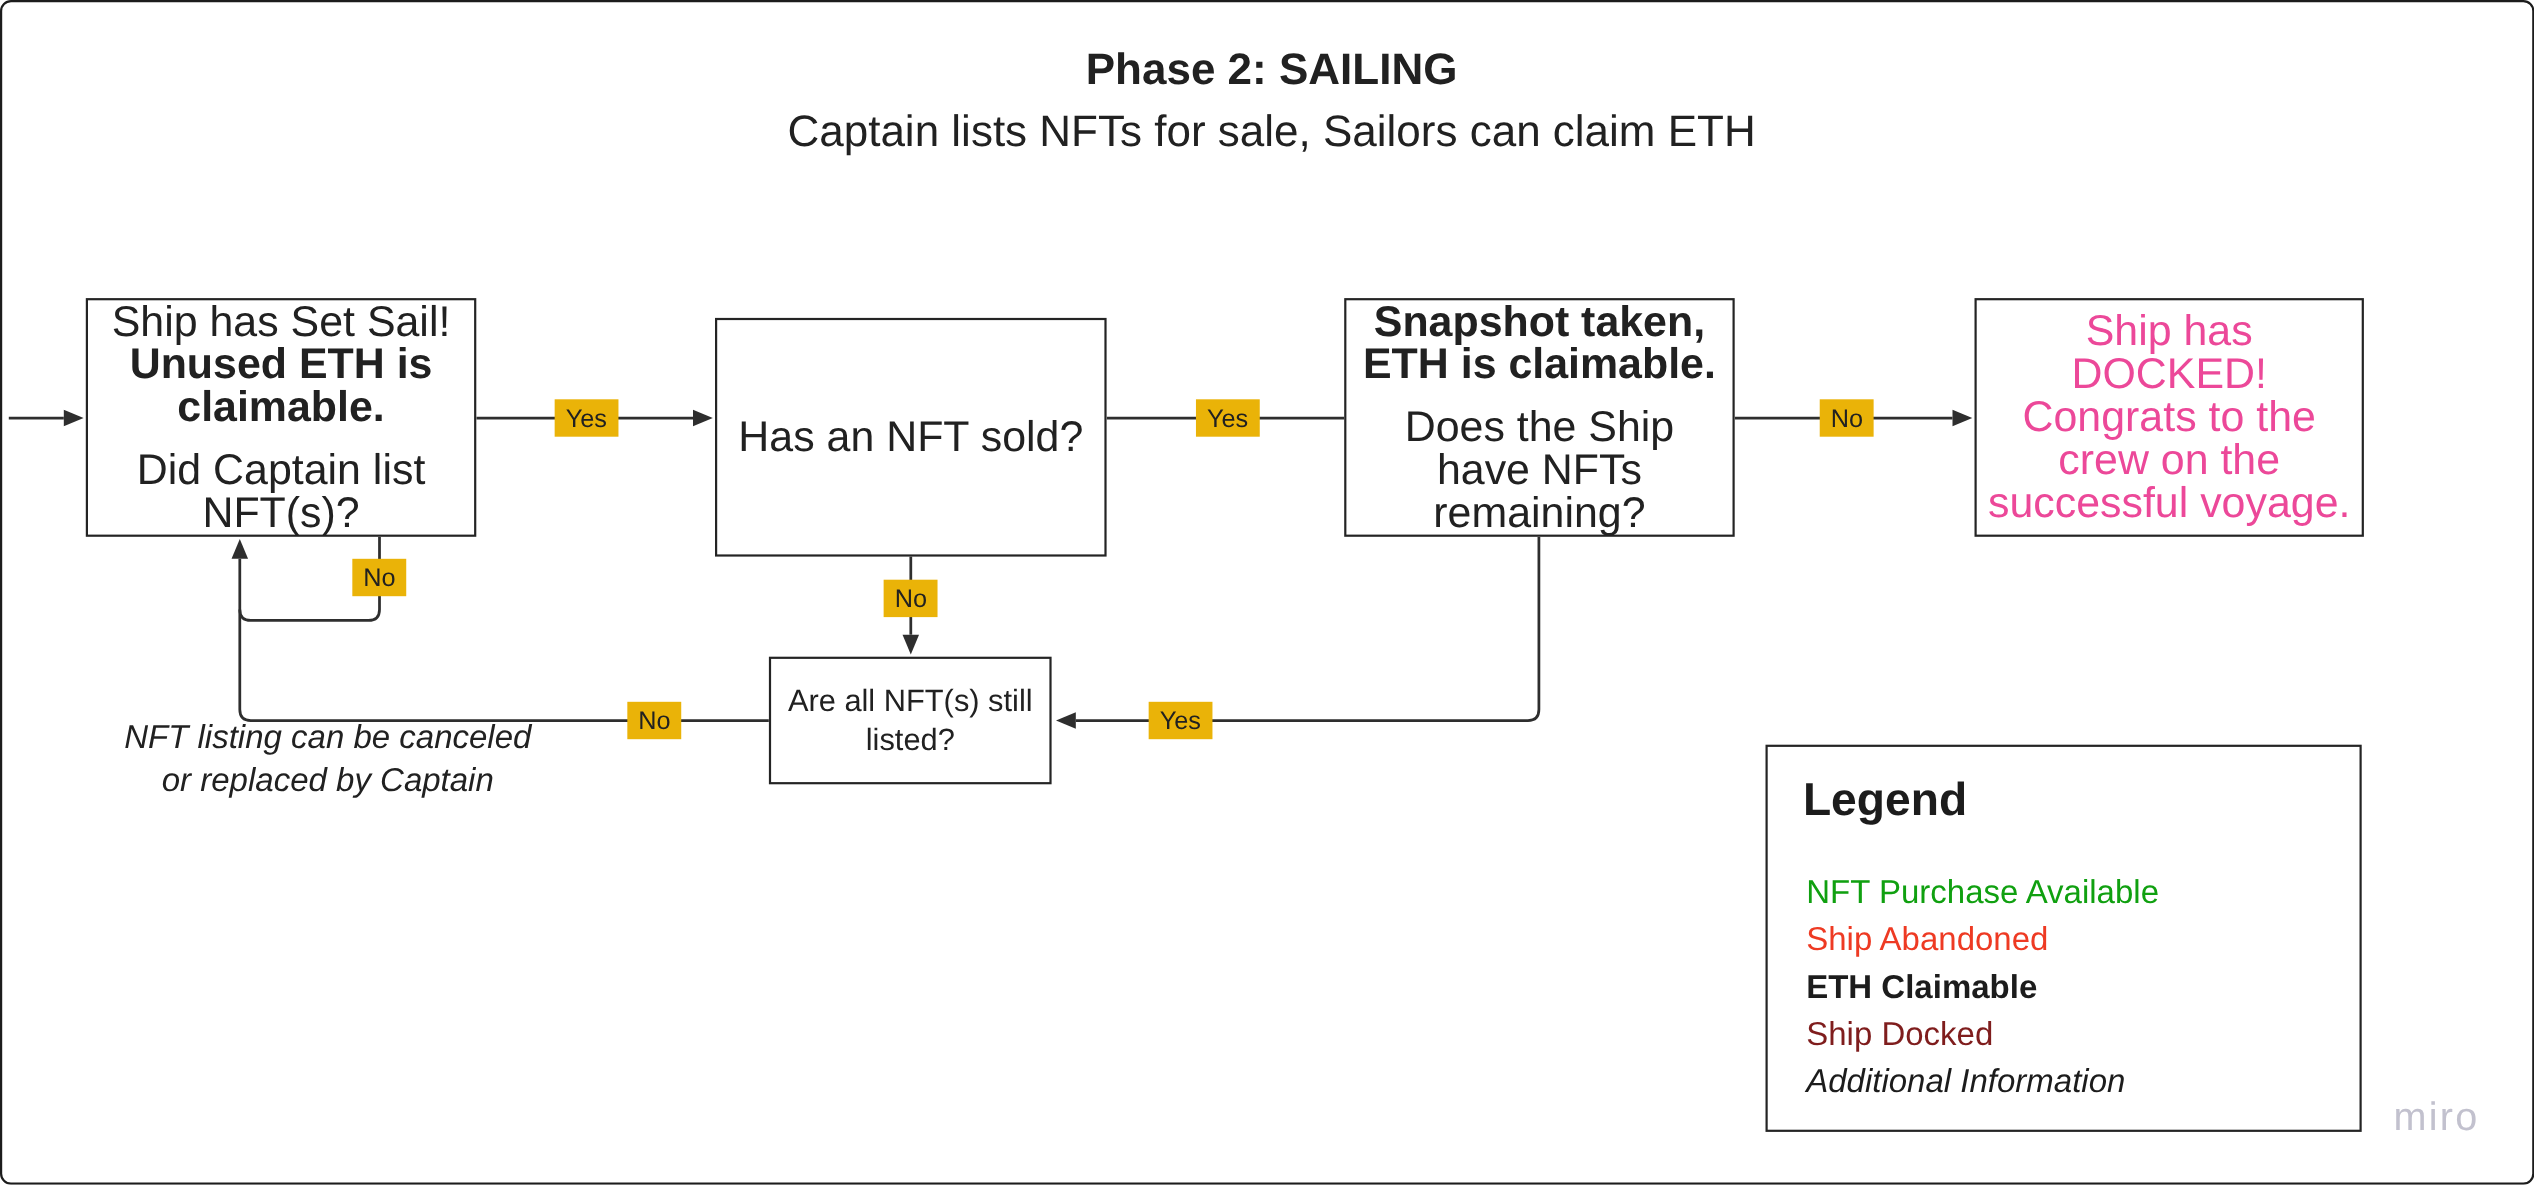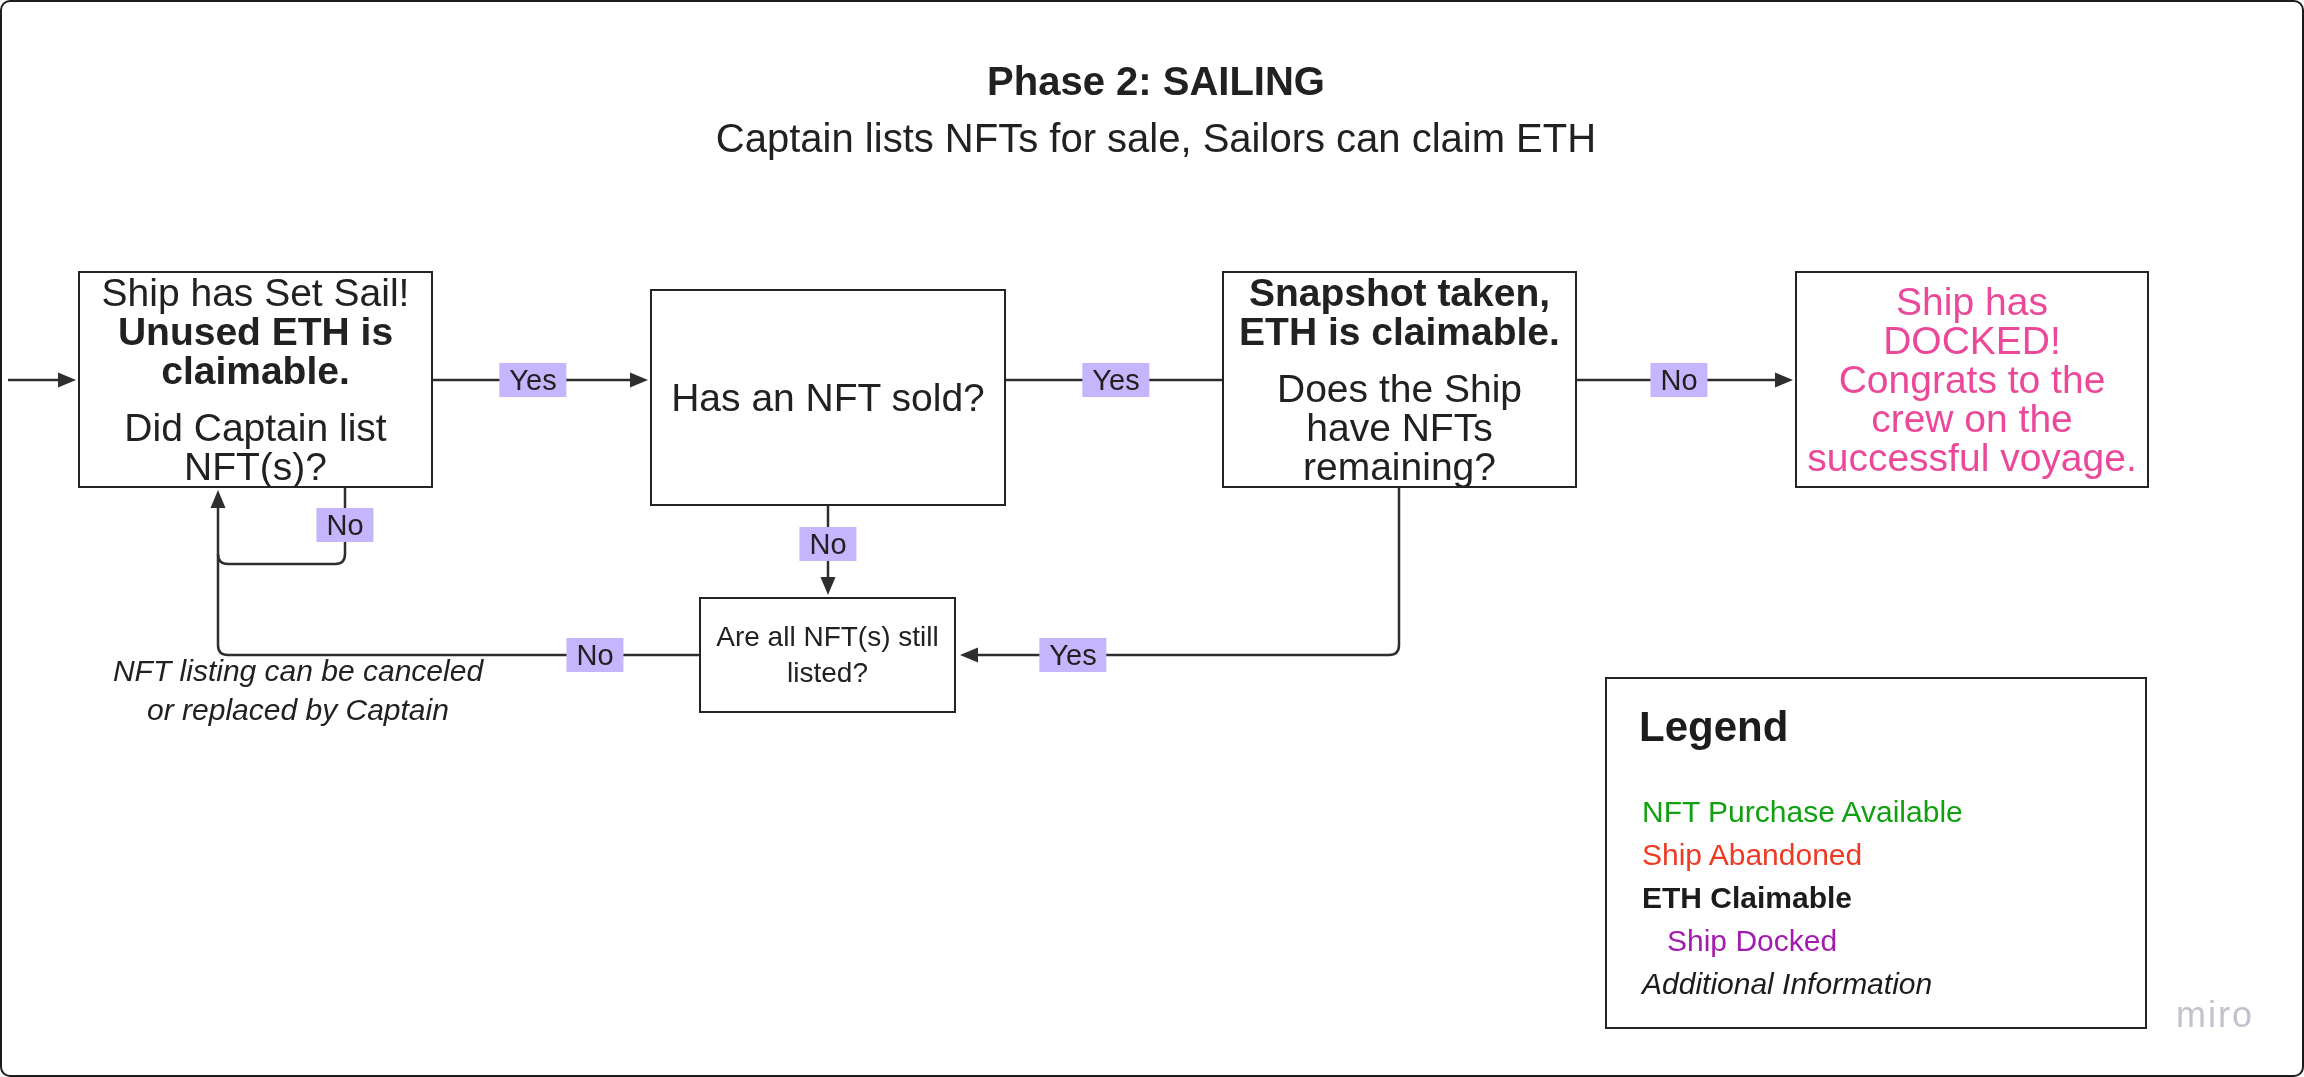--- a/index.html
+++ b/index.html
@@ -1,43 +1,43 @@
 <!DOCTYPE html>
 <html><head>
 <meta charset="utf-8">
 <style>
   html,body{margin:0;padding:0;background:#ffffff;}
   body{font-family:"Liberation Sans", sans-serif;color:#212121;}
   .canvas{position:relative;width:2304px;height:1077px;box-sizing:border-box;
           background:#ffffff;border:2px solid #1c1c1c;border-radius:10px;overflow:hidden;}
-  .titleblock{position:absolute;left:1154px;top:51px;transform:translateX(-50%);
+  .titleblock{position:absolute;left:1154px;top:33px;transform:translateX(-50%);
               text-align:center;white-space:nowrap;line-height:57px;font-size:40px;}
   .titleblock .t1{font-weight:bold;}
   svg.wires{position:absolute;left:0;top:0;width:2304px;height:1077px;}
   .node{position:absolute;box-sizing:border-box;border:2.5px solid #242424;background:#ffffff;
         display:flex;flex-direction:column;justify-content:center;align-items:center;
         text-align:center;font-size:39px;line-height:39px;padding:0 6px;}
   .node p{margin:0;}
   .spacer{height:39px;}
   .b{font-weight:bold;}
   .node.small{font-size:28px;line-height:36px;}
   .text-blue{color:#ec4899;}
-  .lbl{position:absolute;transform:translate(-50%,-50%);background:#c4b5fd;
-       padding:0 10px;font-size:29px;line-height:34px;color:#212121;white-space:nowrap;}
+  .lbl{position:absolute;transform:translate(-50%,-50%);background:#eab308;
+       padding:0 10px;font-size:23px;line-height:34px;color:#212121;white-space:nowrap;}
   .note{position:absolute;left:296px;top:649px;transform:translateX(-50%);
         font-style:italic;font-size:30px;line-height:39px;text-align:center;white-space:nowrap;}
   .legend{position:absolute;left:1603px;top:675px;width:542px;height:352px;
           box-sizing:border-box;border:2px solid #242424;background:#ffffff;}
   .legend .lg-title{position:absolute;left:32px;top:698px;margin-top:-675px;
                     font-size:42px;font-weight:bold;line-height:50px;color:#1c1c1c;}
   .legend .lg-items{position:absolute;left:35px;top:111px;font-size:30px;line-height:43px;}
   .lg-green{color:#10a010;}
   .lg-red{color:#ee3a23;}
   .lg-black{color:#1c1c1c;font-weight:bold;}
-  .lg-blue{color:#a21caf;margin-left:25px;}
+  .lg-blue{color:#7f1d1d;}
   .lg-italic{color:#1c1c1c;font-style:italic;}
   .watermark{position:absolute;left:2213px;top:1013px;transform:translate(-50%,-50%);
              font-size:36px;font-weight:400;letter-spacing:2px;color:#c2c1ce;}
 </style>
 </head>
 <body>
 
 <div class="canvas">
 
   <div class="titleblock">

